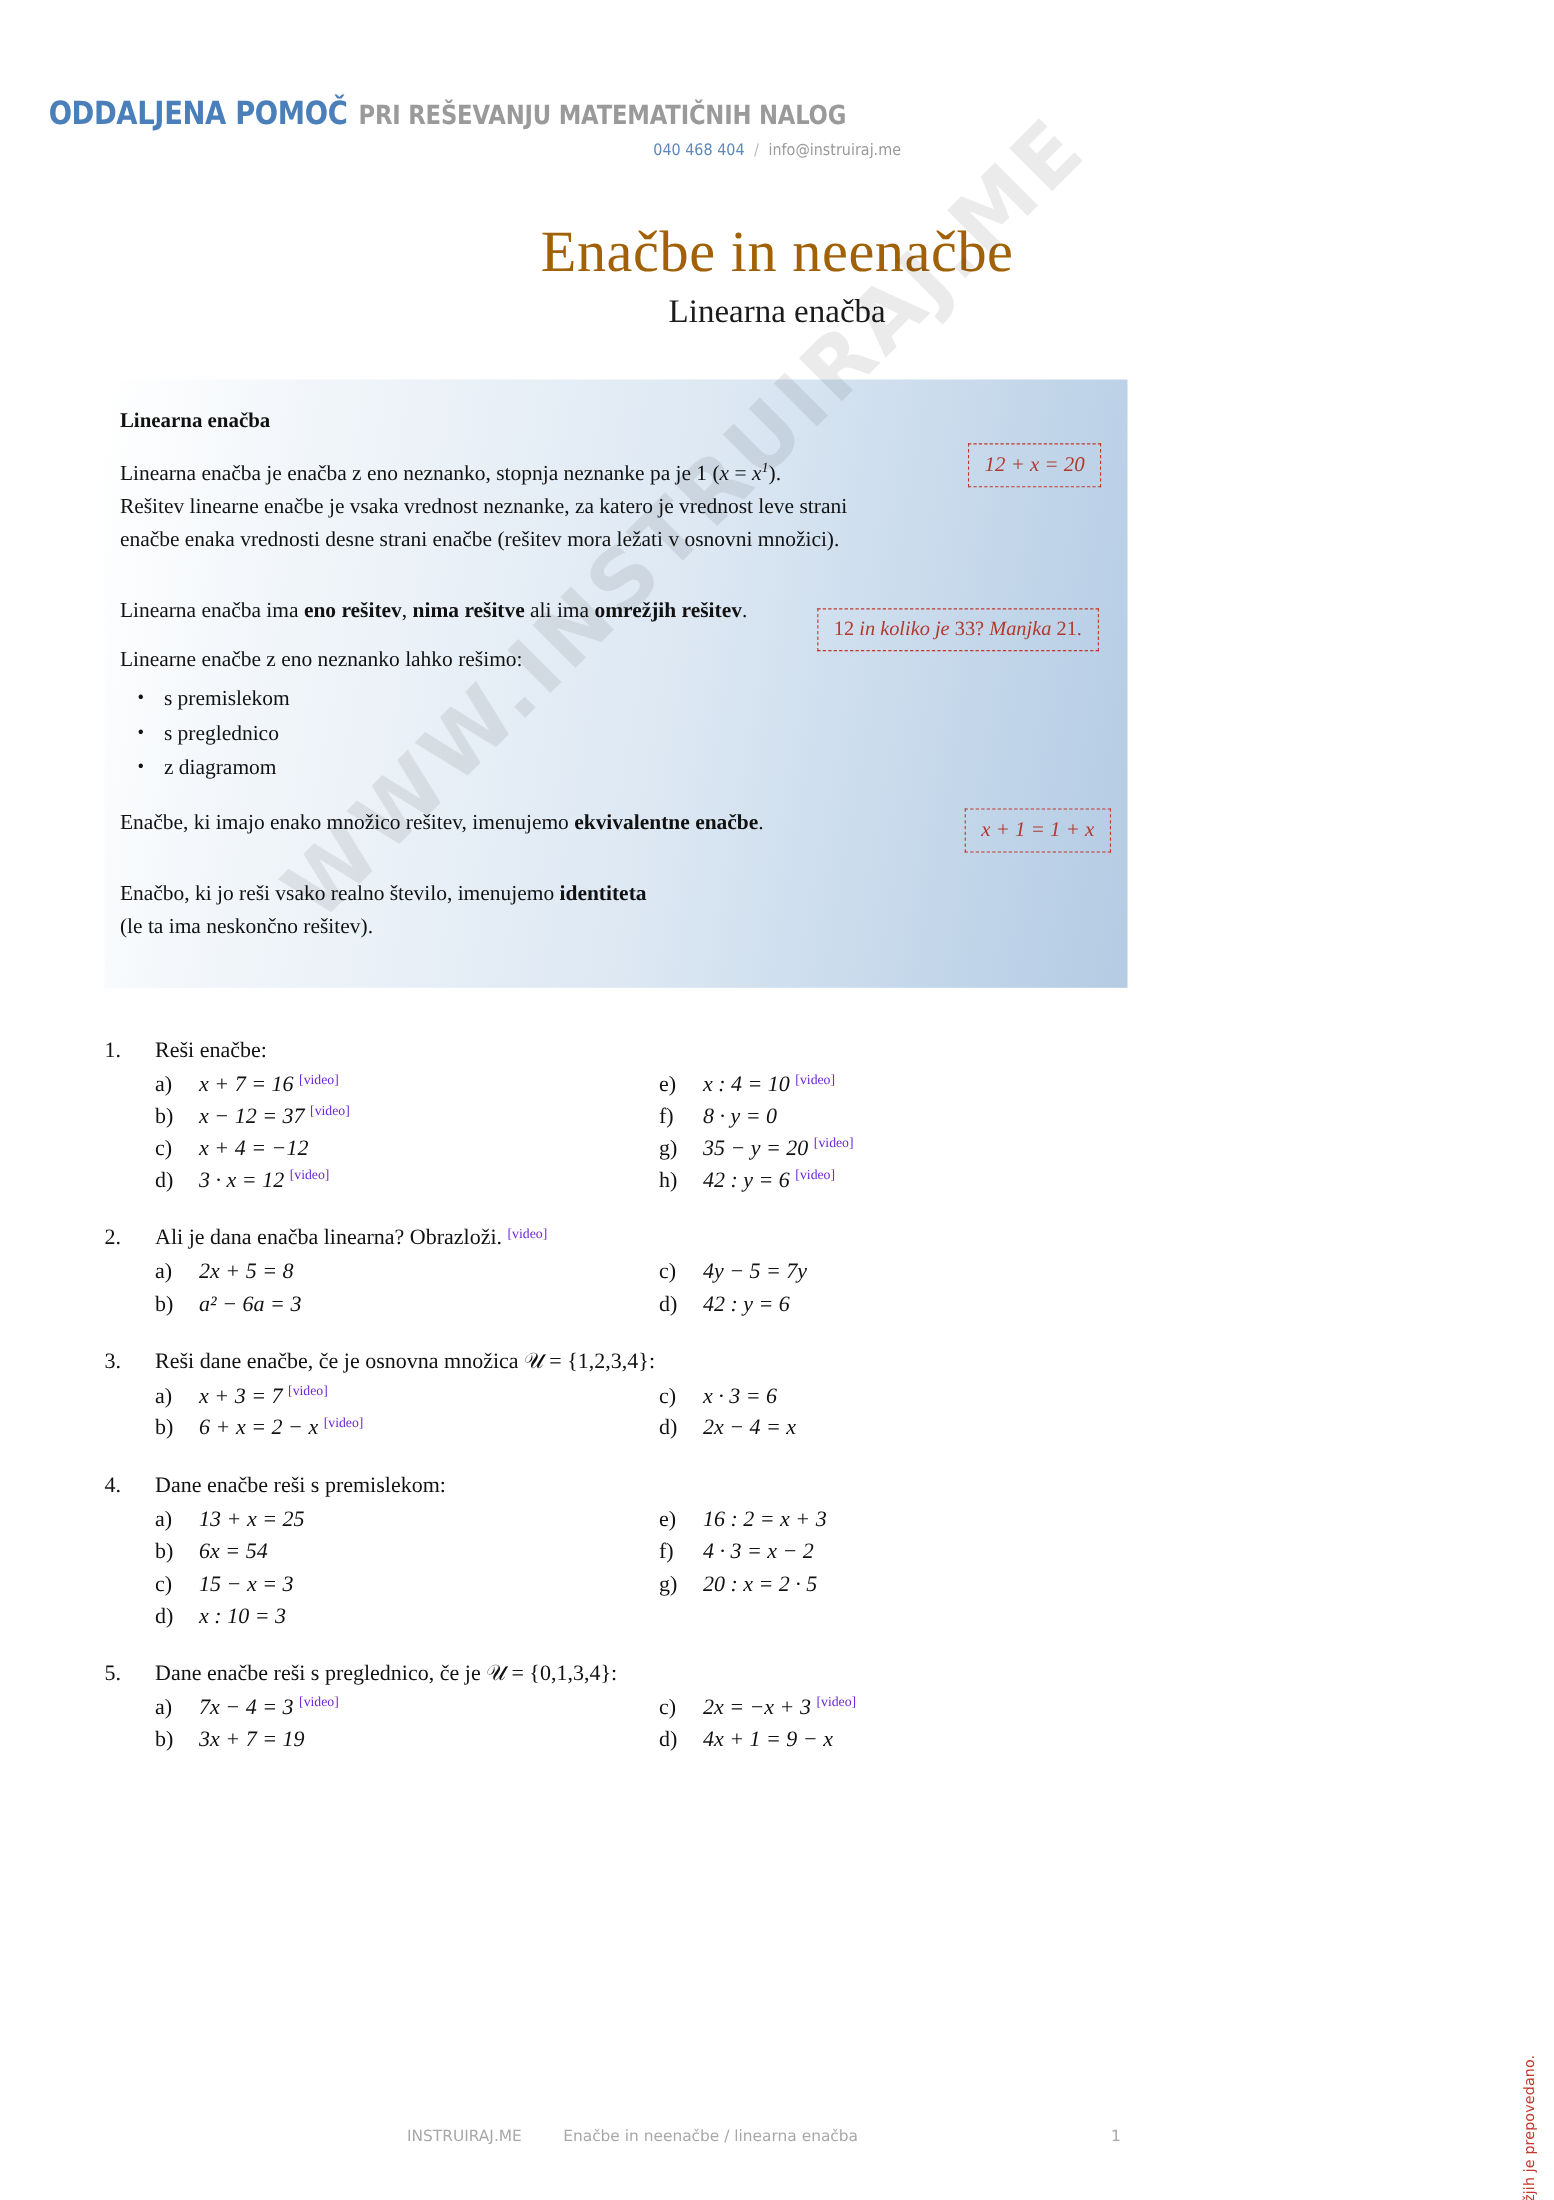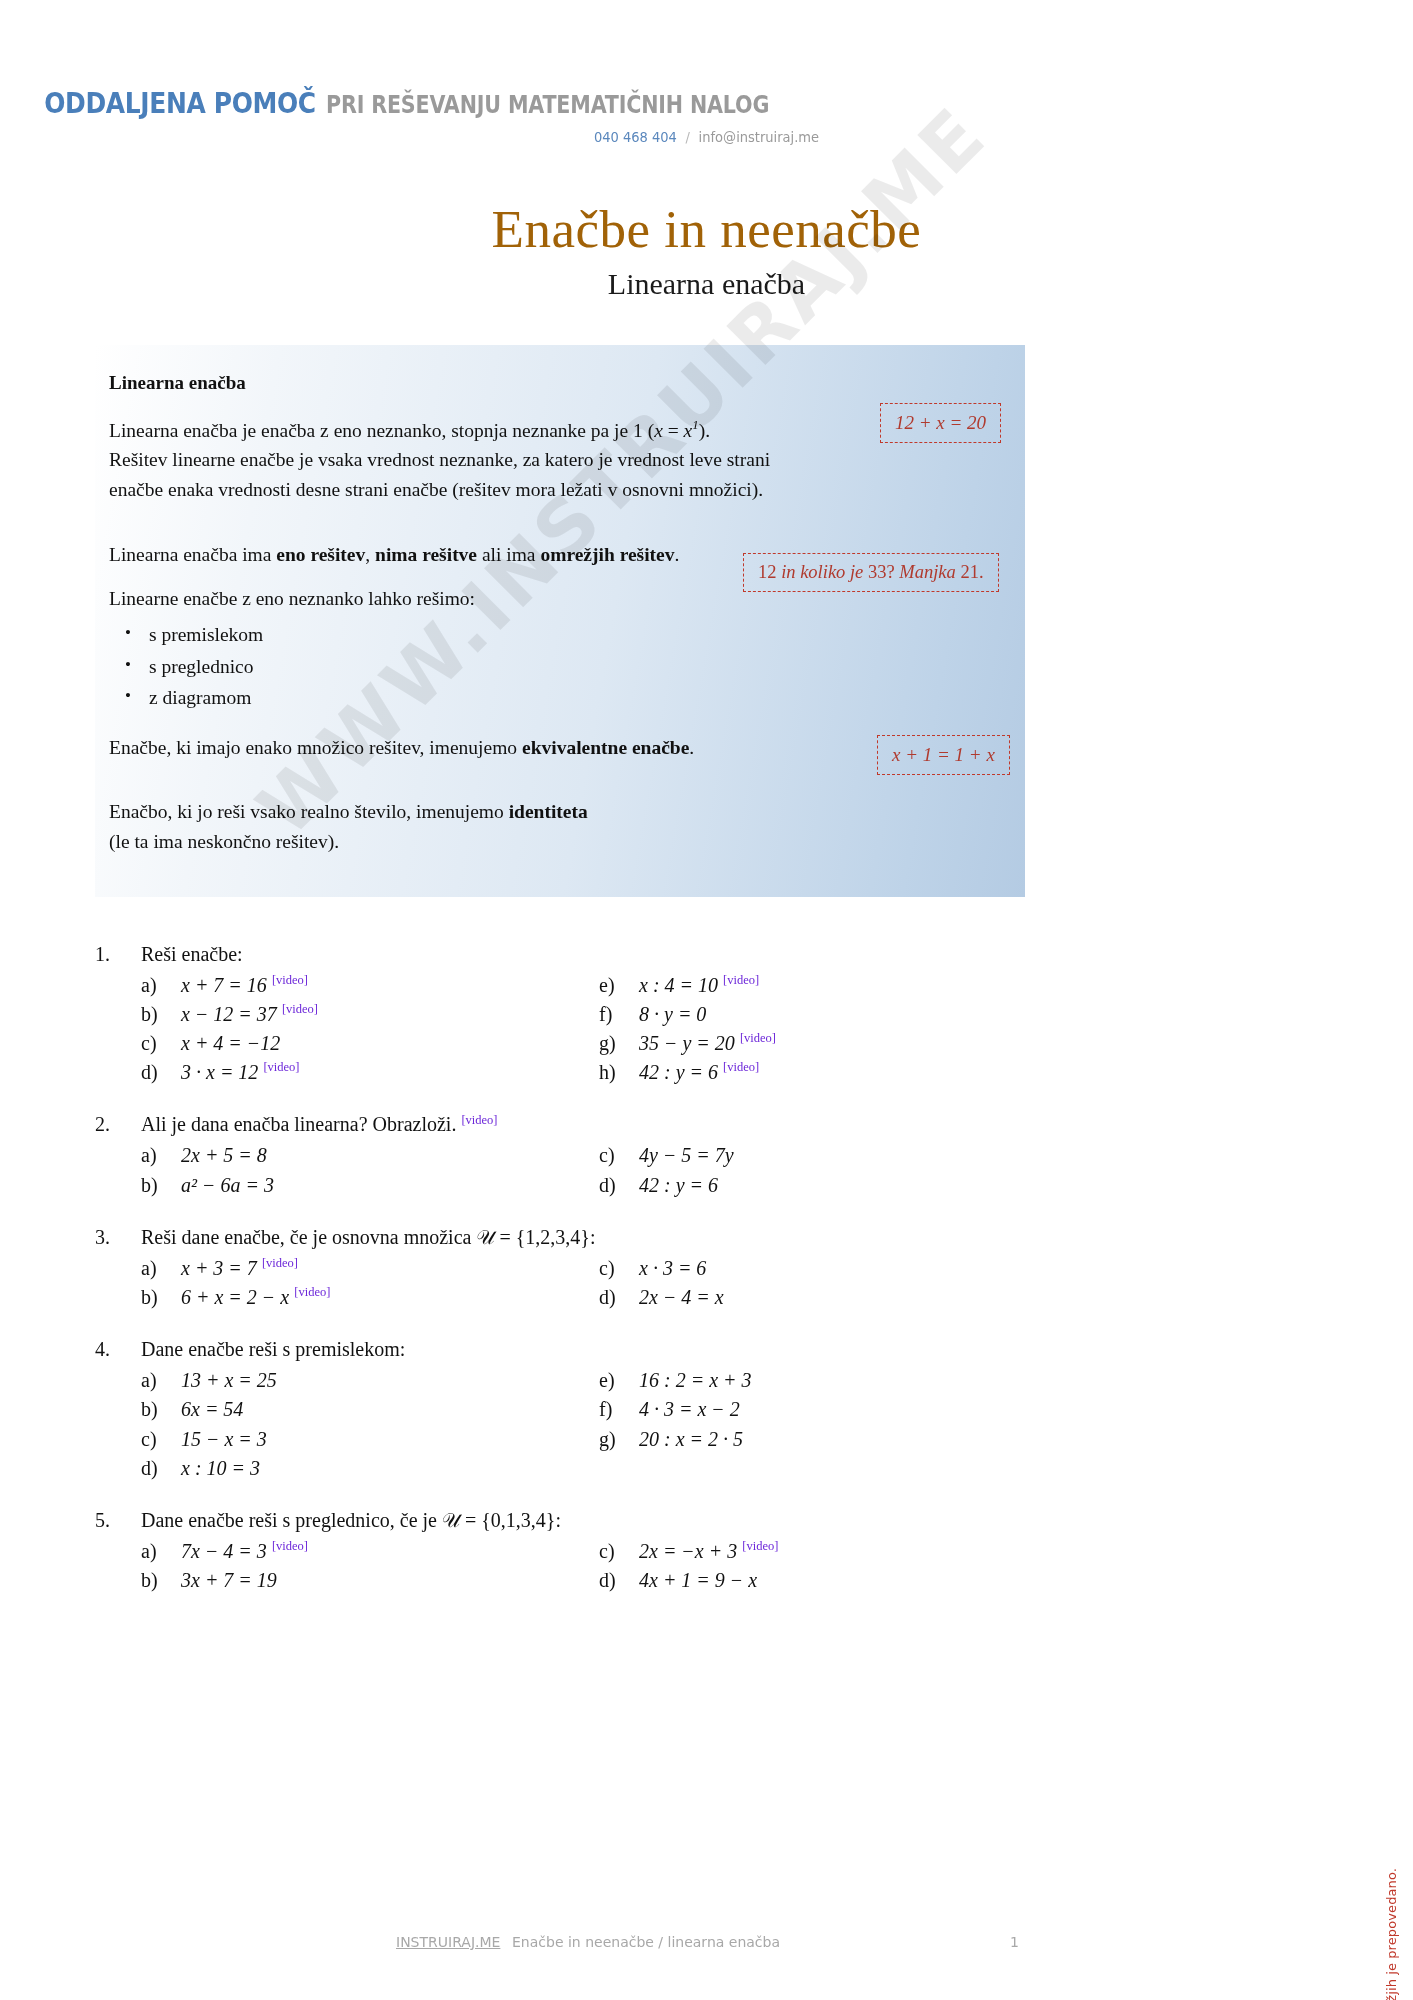--- a/index.html
+++ b/index.html
@@ -104,21 +104,21 @@
     transform:rotate(-90deg); transform-origin:right bottom;
     white-space:nowrap; font-family:"DejaVu Sans", sans-serif;
     font-size:13px; color:#c0392b; letter-spacing:.1px;
   }
 
   
   .footer {
     position:absolute; left:0; right:0; bottom:66px;
     font-family:"DejaVu Sans", sans-serif; font-size:14px; color:#a8a8a8;
   }
-  .footer .fl { position:absolute; left:396px;text-decoration:underline; }
+  .footer .fl { position:absolute; left:370px; }
   .footer .fc { position:absolute; left:512px; }
   .footer .fr { position:absolute; left:1010px; }
 </style>
 </head>
 <body>
 
 <div class="masthead">
   <div class="mast-line">
     <span class="mast-strong">ODDALJENA POMOČ</span>
     <span class="mast-rest">PRI REŠEVANJU MATEMATIČNIH NALOG</span>

